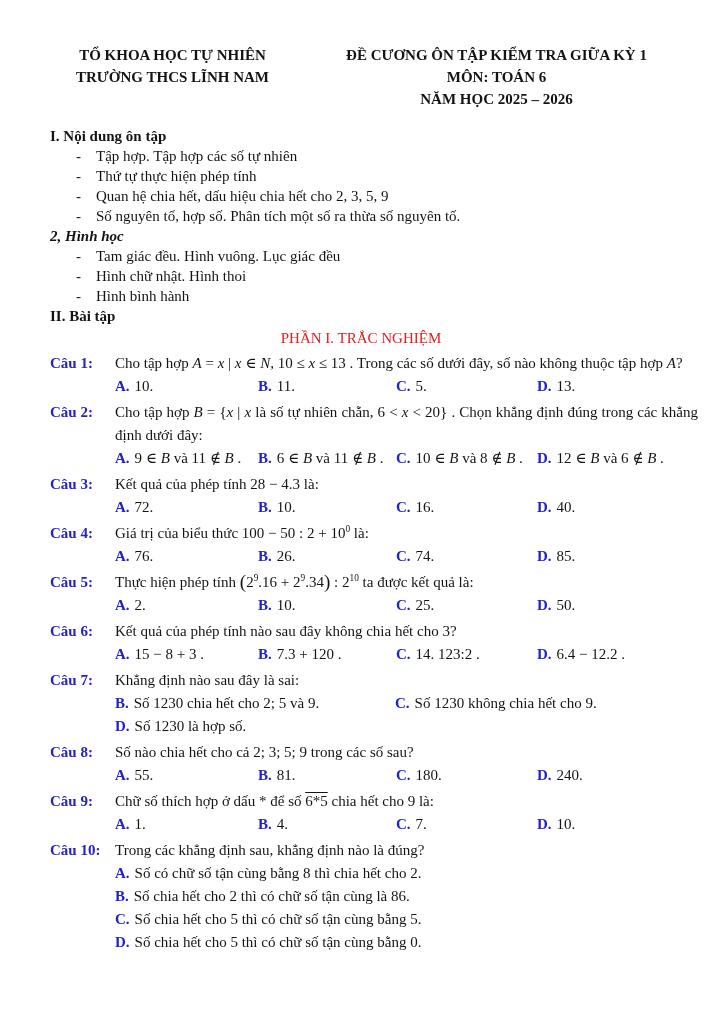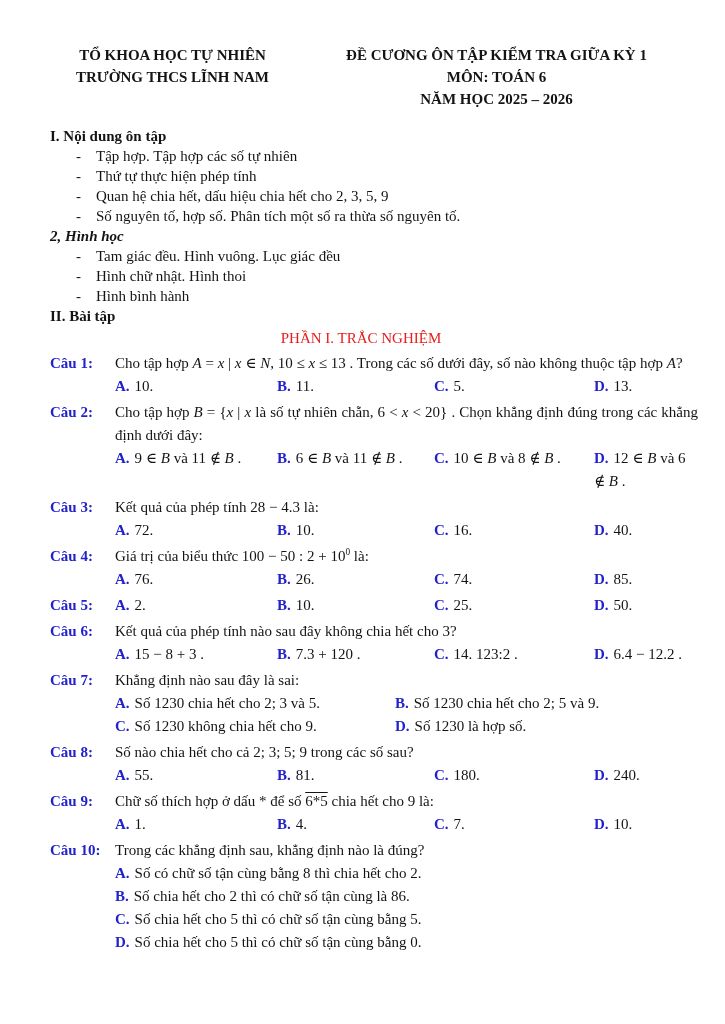--- a/index.html
+++ b/index.html
@@ -26,21 +26,21 @@
 
   
   .part{font-weight:normal;color:var(--red);text-align:center;margin-left:-26px;line-height:22px;margin-top:1px;}
 
   
   .q{display:flex;margin-top:3px;}
   .qlabel{width:65px;flex-shrink:0;font-weight:bold;color:var(--blue);line-height:23px;}
   .qmain{flex:1;min-width:0;}
   .qtext{line-height:23px;text-align:justify;}
   .opts{line-height:23px;}
-  .cols4{display:grid;grid-template-columns:143px 138px 141px 1fr;gap:19px;}
+  .cols4{display:grid;grid-template-columns:143px 138px 141px 1fr;}
   .cols2{display:grid;grid-template-columns:280px 1fr;}
   .rows .opt{display:block;}
   .ol{color:var(--blue);font-weight:bold;margin-right:5px;}
   sup{font-size:0.62em;line-height:0;}
   .ov{text-decoration:overline;}
   .bp{font-size:1.28em;line-height:0;vertical-align:-1px;}
 </style>
 </head>
 <body>
 
@@ -146,20 +146,21 @@
         <div class="opt"><span class="ol">B.</span><span>26.</span></div>
         <div class="opt"><span class="ol">C.</span><span>74.</span></div>
         <div class="opt"><span class="ol">D.</span><span>85.</span></div>
       </div>
     </div>
   </div>
 
   <div class="q">
     <div class="qlabel">Câu 5:</div>
     <div class="qmain">
+      <div class="qtext">Thực hiện phép tính <span class="bp">(</span>2<sup>9</sup>.16 + 2<sup>9</sup>.34<span class="bp">)</span> : 2<sup>10</sup> ta được kết quả là:</div>
       <div class="opts cols4">
         <div class="opt"><span class="ol">A.</span><span>2.</span></div>
         <div class="opt"><span class="ol">B.</span><span>10.</span></div>
         <div class="opt"><span class="ol">C.</span><span>25.</span></div>
         <div class="opt"><span class="ol">D.</span><span>50.</span></div>
       </div>
     </div>
   </div>
 
   <div class="q">
@@ -173,21 +174,20 @@
         <div class="opt"><span class="ol">D.</span><span>6.4 − 12.2 .</span></div>
       </div>
     </div>
   </div>
 
   <div class="q">
     <div class="qlabel">Câu 7:</div>
     <div class="qmain">
       <div class="qtext">Khẳng định nào sau đây là sai:</div>
       <div class="opts cols2">
-        <div class="opt"><span class="ol">A.</span><span>Số 1230 chia hết cho 2; 3 và 5.</span></div>
         <div class="opt"><span class="ol">B.</span><span>Số 1230 chia hết cho 2; 5 và 9.</span></div>
         <div class="opt"><span class="ol">C.</span><span>Số 1230 không chia hết cho 9.</span></div>
         <div class="opt"><span class="ol">D.</span><span>Số 1230 là hợp số.</span></div>
       </div>
     </div>
   </div>
 
   <div class="q">
     <div class="qlabel">Câu 8:</div>
     <div class="qmain">

